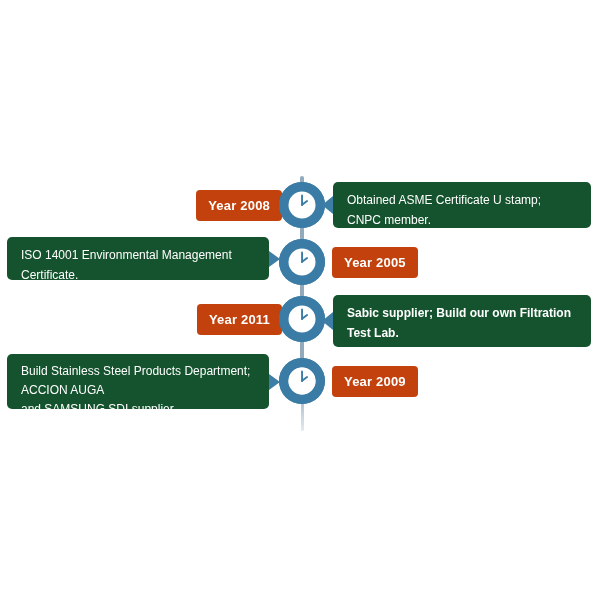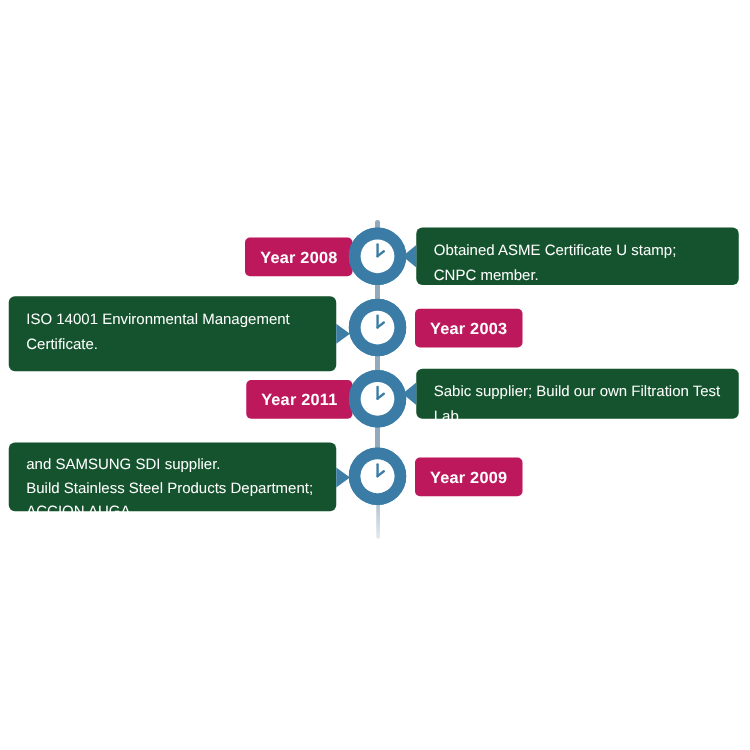--- a/index.html
+++ b/index.html
@@ -64,21 +64,21 @@
     display: block;
     width: 46px;
     height: 46px;
   }
 
   
   .year-chip {
     position: absolute;
     height: 31px;
     line-height: 31px;
-    background: #be185d;
+    background: #c2410c;
     border-radius: 4px;
     color: #ffffff;
     font-size: 13px;
     font-weight: bold;
     letter-spacing: 0.2px;
     text-align: center;
     padding: 0 12px;
     box-sizing: border-box;
     white-space: nowrap;
   }
@@ -135,22 +135,22 @@
     margin-top: -8px;
     width: 0;
     height: 0;
     border-top: 8px solid transparent;
     border-bottom: 8px solid transparent;
     border-left: 11px solid #3d7ea6;
   }
 
   
   #row-2008 .callout { top: -23px; height: 46px; }
-  #row-2010 .callout { top: -25px; height: 60px; }
-  #row-2012 .callout { top: -24px; height: 40px; }
+  #row-2010 .callout { top: -25px; height: 43px; }
+  #row-2012 .callout { top: -24px; height: 52px; font-weight: bold; }
   #row-2014 .callout { top: -27px; height: 55px; line-height: 19px; }
 </style>
 </head>
 <body>
 
 <div id="timeline-figure">
 
   <div class="spine spine-main"></div>
   <div class="spine spine-tail"></div>
 
@@ -180,21 +180,21 @@
 
     <div class="clock">
       <svg viewBox="0 0 46 46" xmlns="http://www.w3.org/2000/svg">
         <circle cx="23" cy="23" r="23" fill="#3a7ca5"></circle>
         <circle cx="23" cy="23" r="13.5" fill="#ffffff"></circle>
         <rect x="22.1" y="12.5" width="1.9" height="11.4" rx="0.95" fill="#3a7ca5"></rect>
         <rect x="22.1" y="22.2" width="1.9" height="8.2" rx="0.95" fill="#3a7ca5" transform="rotate(-128 23 23)"></rect>
       </svg>
     </div>
 
-    <div class="year-chip right">Year 2003</div>
+    <div class="year-chip right">Year 2005</div>
   </div>
 
   <div class="row" id="row-2012" style="top:319px;">
 
     <div class="year-chip left">Year 2011</div>
 
     <div class="clock">
       <svg viewBox="0 0 46 46" xmlns="http://www.w3.org/2000/svg">
         <circle cx="23" cy="23" r="23" fill="#3a7ca5"></circle>
         <circle cx="23" cy="23" r="13.5" fill="#ffffff"></circle>
@@ -204,22 +204,22 @@
     </div>
 
     <div class="callout right">
       <span class="txt">Sabic supplier; Build our own Filtration Test Lab.</span>
     </div>
   </div>
 
   <div class="row" id="row-2014" style="top:381px;">
 
     <div class="callout left">
+      <span class="txt">Build Stainless Steel Products Department; ACCION AUGA</span>
       <span class="txt">and SAMSUNG SDI supplier.</span>
-      <span class="txt">Build Stainless Steel Products Department; ACCION AUGA</span>
     </div>
 
     <div class="clock">
       <svg viewBox="0 0 46 46" xmlns="http://www.w3.org/2000/svg">
         <circle cx="23" cy="23" r="23" fill="#3a7ca5"></circle>
         <circle cx="23" cy="23" r="13.5" fill="#ffffff"></circle>
         <circle cx="23" cy="23" r="13.5" fill="#ffffff"></circle>
         <rect x="22.1" y="12.5" width="1.9" height="11.4" rx="0.95" fill="#3a7ca5"></rect>
         <rect x="22.1" y="22.2" width="1.9" height="8.2" rx="0.95" fill="#3a7ca5" transform="rotate(-128 23 23)"></rect>
       </svg>

